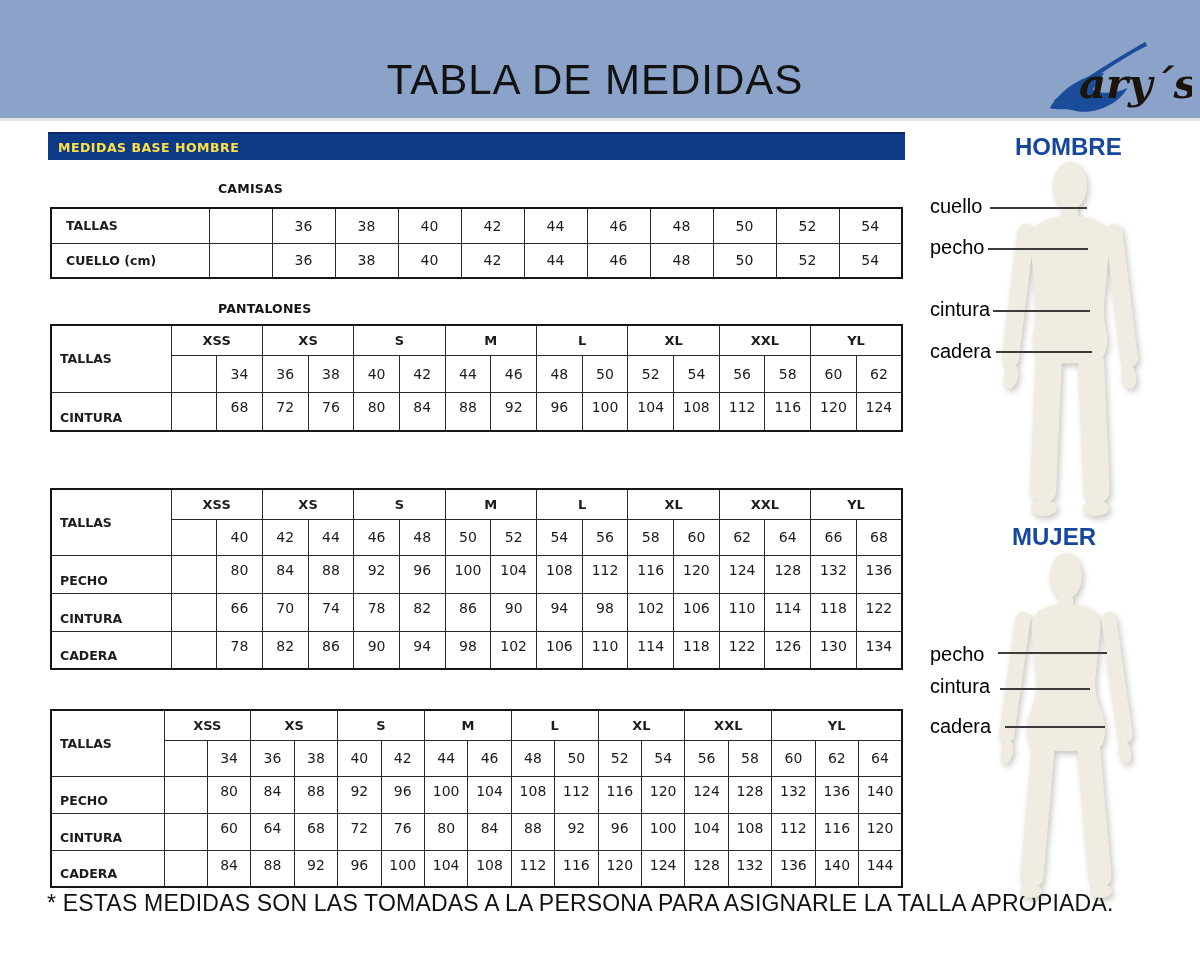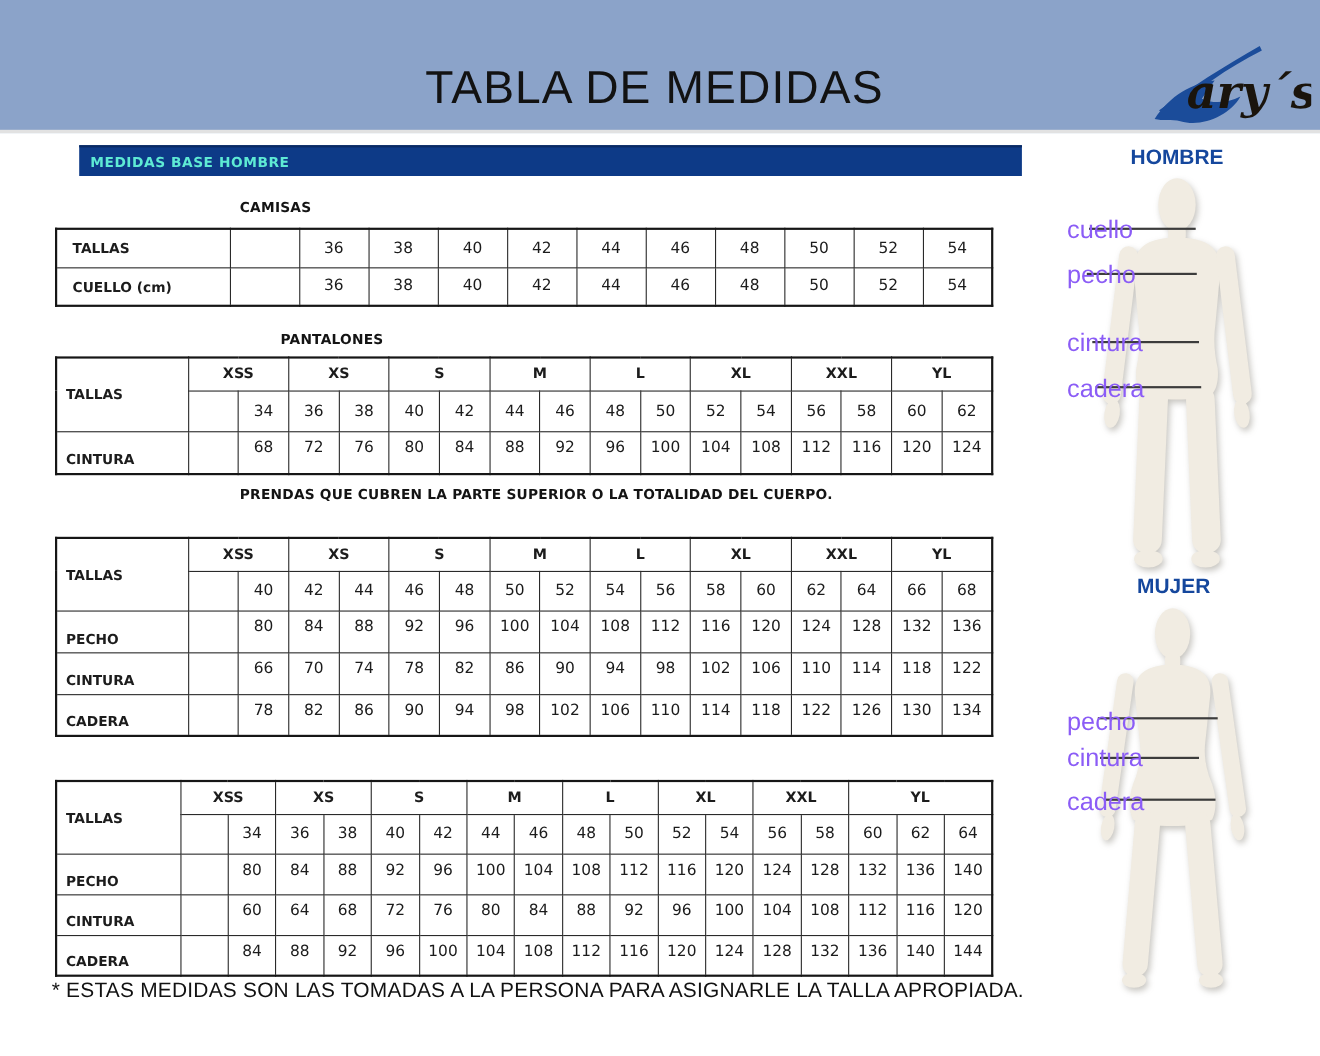--- a/index.html
+++ b/index.html
@@ -12,31 +12,31 @@
   .page-title{position:absolute;left:0;top:56px;width:1190px;text-align:center;
         font-family:"Liberation Sans",sans-serif;font-size:42px;color:#121212;
         letter-spacing:1px;}
   .logo{position:absolute;left:1036px;top:38px;width:156px;height:78px;}
   .logo .swoosh{fill:#1b4c9a;}
   .logo .logo-text{font-family:"DejaVu Serif",serif;font-style:italic;
         font-weight:bold;font-size:43px;fill:#1a140c;}
 
   
   .bar{position:absolute;left:48px;width:857px;height:28px;background:#0d3a87;
-       border-top:2px solid #0a2a63;box-sizing:border-box;color:#5eead4;
+       border-top:2px solid #0a2a63;box-sizing:border-box;color:#fde047;
        font-weight:bold;font-size:12.5px;letter-spacing:.5px;
-       display:flex;align-items:center;padding-left:10px;margin-left:24px;}
+       display:flex;align-items:center;padding-left:10px;}
   .bar-hombre{top:132px;}
   .bar-mujer{top:681px;}
 
   
   .subhead{position:absolute;left:218px;font-size:12.5px;font-weight:bold;
            color:#141414;line-height:17px;letter-spacing:.2px;}
   .pos-camisas{top:180px;}
-  .pos-pantalones{top:300px;margin-left:37px;}
+  .pos-pantalones{top:300px;}
   .pos-prendas{top:441px;}
 
   
   .tbl{position:absolute;left:50px;width:853px;border-collapse:collapse;
        table-layout:fixed;font-size:14px;color:#1c1c1c;
        border:2px solid #161616;}
   .tbl td{border:1px solid #2a2a2a;text-align:center;vertical-align:middle;
           padding:0;overflow:hidden;}
   .tbl td.lbl{text-align:left;font-weight:bold;font-size:12.5px;padding-left:8px;}
   .tbl td.grp{font-weight:bold;font-size:13px;margin-top:39px;}
@@ -50,32 +50,32 @@
   .grouped tr.group-row{height:30px;}
   .grouped tr.sizes-row{height:36px;}
   .pant tr.sizes-row{height:37px;}
   .pant tr.meas-row{height:39px;}
   .sup tr.meas-row{height:38px;}
   .muj tr.meas-row{height:37px;}
   .grouped tr.meas-row td.num{vertical-align:top;padding-top:6px;}
 
   
   .footnote{position:absolute;left:47px;top:890px;
-            font-family:"Liberation Sans",sans-serif;font-size:19px;
+            font-family:"Liberation Sans",sans-serif;font-size:23px;
             color:#111;letter-spacing:.2px;}
 
   
-  .fig-title{position:absolute;width:110px;text-align:center;
-             font-family:"Liberation Sans",sans-serif;font-size:19px;
+  .fig-title{position:absolute;width:110px;text-align:left;
+             font-family:"Liberation Sans",sans-serif;font-size:24px;
              font-weight:bold;color:#15479d;}
   .t-hombre{left:1015px;top:133px;}
   .t-mujer{left:1012px;top:523px;}
   .bodylabel{position:absolute;left:930px;
-             font-family:"Liberation Sans",sans-serif;font-size:23px;
-             color:#8b5cf6;margin-left:40px;}
+             font-family:"Liberation Sans",sans-serif;font-size:20px;
+             color:#000000;}
   .mline{position:absolute;height:2px;background:#3c3c3c;}
   .mann{position:absolute;filter:drop-shadow(2px 3px 3px rgba(95,90,75,.35));}
   .mann .flesh{fill:#f1ece2;}
 </style>
 </head>
 <body>
 
 <div class="page">
 
   <header class="band">
@@ -206,21 +206,20 @@
           <td class="num">108</td>
           <td class="num">112</td>
           <td class="num">116</td>
           <td class="num">120</td>
           <td class="num">124</td>
         </tr>
       </tbody>
     </table>
 
   <div class="subhead pos-prendas">
-    <div>PRENDAS QUE CUBREN LA PARTE SUPERIOR O LA TOTALIDAD DEL CUERPO.</div>
   </div>
   <table class="tbl grouped sup">
       <colgroup>
         <col style="width: 120px;">
         <col>
         <col>
         <col>
         <col>
         <col>
         <col>

